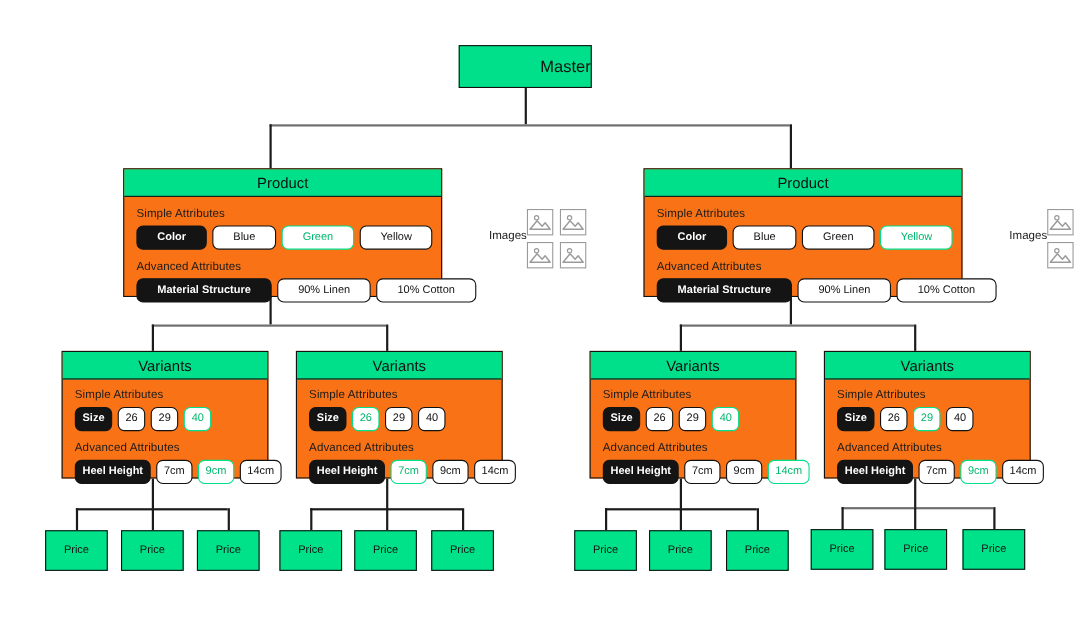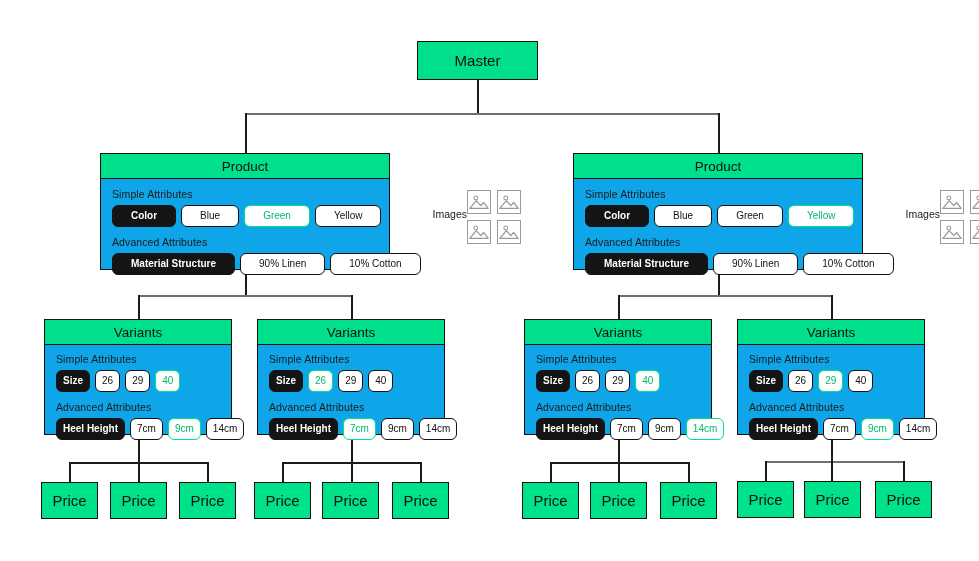--- a/index.html
+++ b/index.html
@@ -29,39 +29,41 @@
   }
   .edge.v { width: 1.5px; }
   .edge.h { height: 1.5px; }
   .edge.grey { background: #6f6f6f; }
 
   
   .node {
     position: absolute;
     box-sizing: border-box;
     border: 1.5px solid #111111;
-    background: #0ea5e9;
+    background: #f97316;
+    margin-left: 12px;
   }
 
   
   .chip {
     position: absolute;
     box-sizing: border-box;
     border: 1.5px solid #111111;
     background: #00e08a;
     display: flex;
     align-items: center;
     justify-content: center;
     color: #111111;
   }
   .chip.master {
     font-size: 15px;
+    justify-content: flex-end;
   }
   .chip.price {
-    font-size: 15px;
+    font-size: 10px;
     background: #00e289;
   }
 
   
   .card-head {
     box-sizing: border-box;
     height: 25px;
     background: #00e08a;
     border-bottom: 1.5px solid #111111;
     display: flex;

